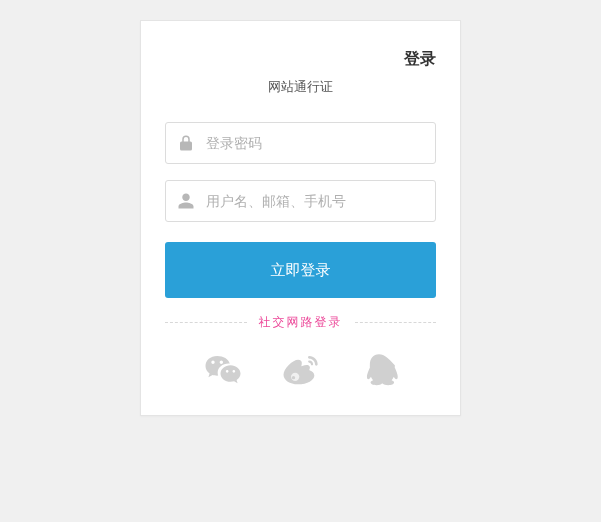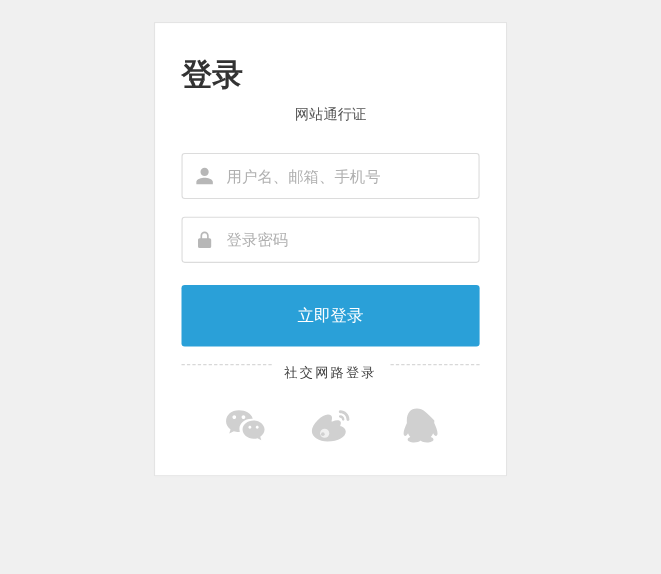--- a/index.html
+++ b/index.html
@@ -12,22 +12,22 @@
   }
   .card {
     width: 321px;
     margin: 20px auto 0;
     background: #fff;
     border: 1px solid #e4e4e4;
     padding: 28px 24px 24px;
     box-shadow: 0 1px 2px rgba(0,0,0,0.03);
   }
   .title {
-    text-align: left;
-    font-size: 28px;
+    text-align: right;
+    font-size: 16px;
     font-weight: bold;
     color: #333;
     margin-bottom: 8px;
   }
   .subtitle {
     text-align: center;
     font-size: 13px;
     color: #555;
     margin-bottom: 26px;
   }
@@ -74,21 +74,22 @@
     display: flex;
     justify-content: space-between;
     font-size: 13px;
     margin-bottom: 30px;
   }
   .links-row a { text-decoration: none; }
   .register-link { color: #333; }
   .forgot-link { color: #2aa0d8; }
   .divider {
     display: flex;
-    color: #404040;
+    align-items: center;
+    color: #ec4899;
     font-size: 12px;
     margin-bottom: 20px;
   }
   .divider::before, .divider::after {
     content: "";
     flex: 1;
     border-top: 1px dashed #d8d8d8;
   }
   .divider span { padding: 0 12px; letter-spacing: 2px; }
   .social-row {
@@ -111,33 +112,33 @@
 <body>
 
 <div class="card">
 
   <h1 class="title">登录</h1>
   <div class="subtitle">网站通行证</div>
 
   <div class="input-wrap">
     <span class="icon">
       <svg viewBox="0 0 24 24" fill="currentColor">
-          <path d="M12 12c2.7 0 5-2.3 5-5s-2.3-5-5-5-5 2.3-5 5 2.3 5 5 5zm0 2c-3.3 0-10 1.7-10 5v3h20v-3c0-3.3-6.7-5-10-5z"></path>
+          <path d="M18 10h-1V7a5 5 0 0 0-10 0v3H6a2 2 0 0 0-2 2v8a2 2 0 0 0 2 2h12a2 2 0 0 0 2-2v-8a2 2 0 0 0-2-2zM9 7a3 3 0 1 1 6 0v3H9V7z"></path>
         </svg>
     </span>
-    <input type="text" placeholder="用户名、邮箱、手机号" style="">
+    <input type="password" placeholder="登录密码" style="">
   </div>
 
   <div class="input-wrap">
     <span class="icon">
       <svg viewBox="0 0 24 24" fill="currentColor">
-          <path d="M18 10h-1V7a5 5 0 0 0-10 0v3H6a2 2 0 0 0-2 2v8a2 2 0 0 0 2 2h12a2 2 0 0 0 2-2v-8a2 2 0 0 0-2-2zM9 7a3 3 0 1 1 6 0v3H9V7z"></path>
+          <path d="M12 12c2.7 0 5-2.3 5-5s-2.3-5-5-5-5 2.3-5 5 2.3 5 5 5zm0 2c-3.3 0-10 1.7-10 5v3h20v-3c0-3.3-6.7-5-10-5z"></path>
         </svg>
     </span>
-    <input type="password" placeholder="登录密码" style="">
+    <input type="text" placeholder="用户名、邮箱、手机号" style="">
   </div>
 
   <button class="login-btn">立即登录</button>
 
 
   <div class="divider">
     <span>社交网路登录</span>
   </div>
 
   <div class="social-row">

